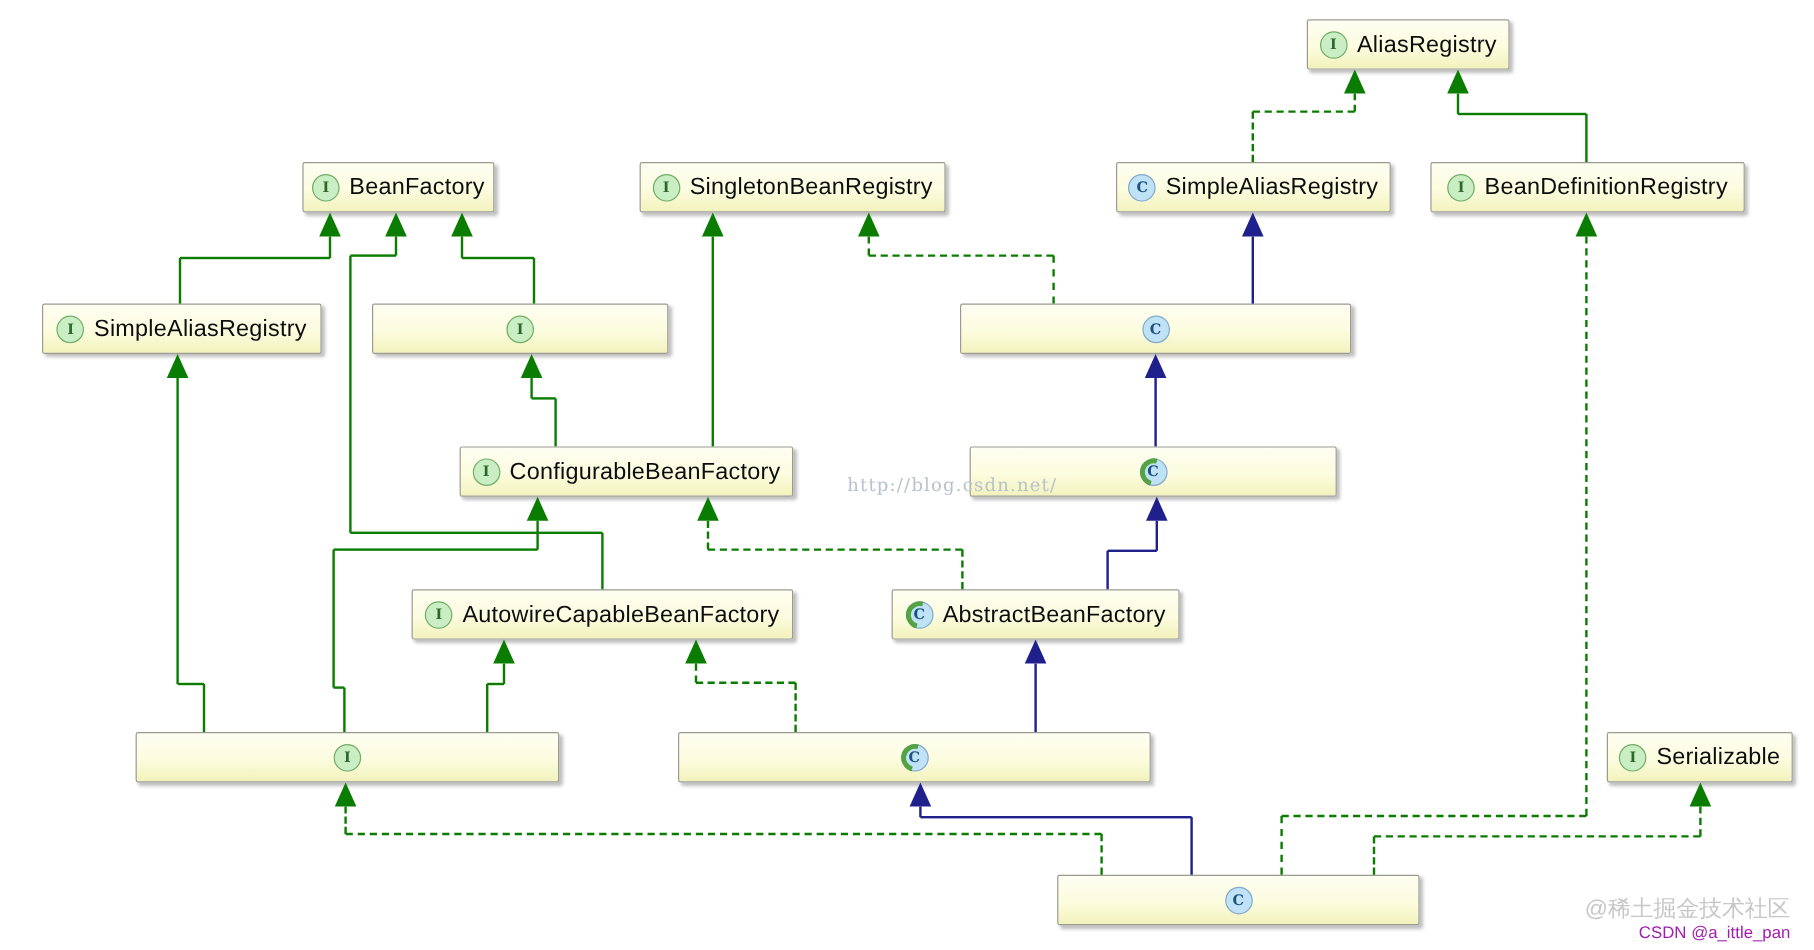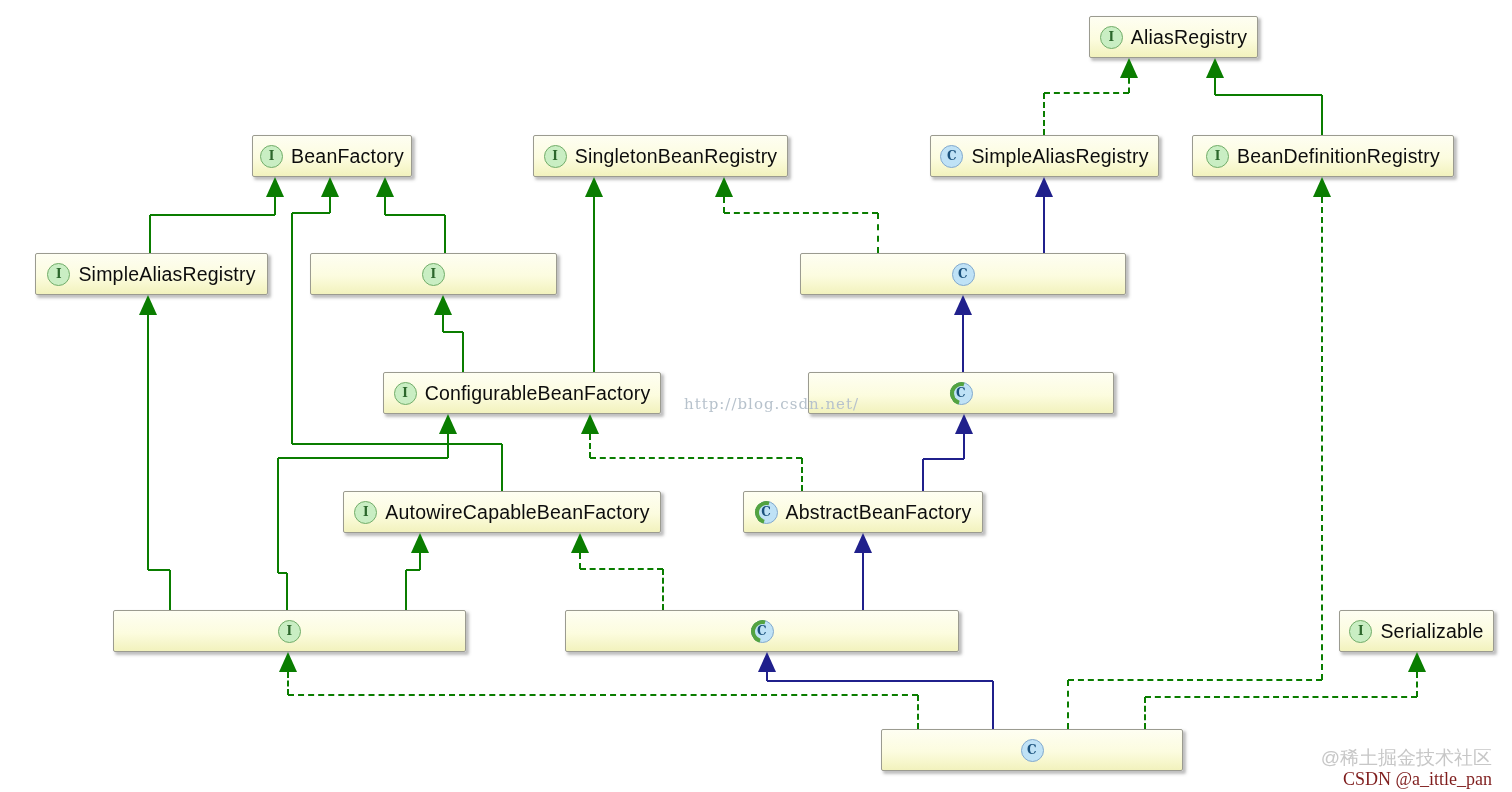--- a/index.html
+++ b/index.html
@@ -42,25 +42,25 @@
   #n13{left:565px;top:610px;width:394px;}
   #n14{left:1339px;top:610px;width:155px;}
   #n15{left:881px;top:729px;width:302px;}
 
   
   .seg{position:absolute;}
   .arrow{position:absolute;width:0;height:0;
          border-left:9px solid transparent;border-right:9px solid transparent;}
 
   
-  #wm-center{position:absolute;left:684px;top:395px;
+  #wm-center{position:absolute;left:706px;top:395px;
       font-family:"DejaVu Serif",serif;font-size:15px;color:#b7c2cc;letter-spacing:1px;}
   #wm-right{position:absolute;right:20px;top:747px;text-align:right;line-height:1.15;}
   #wm-right .l1{font-size:19px;color:#c7c7c7;}
-  #wm-right .l2{font-size:18px;color:#7f1d1d;font-family:Liberation Serif, serif;}
+  #wm-right .l2{font-size:14px;color:#a21caf;}
 </style>
 </head>
 <body>
 
 <div id="canvas">
 
   <div class="node" id="n0">
     <span class="ic i">I</span>
     <span class="lbl">AliasRegistry</span>
   </div>

